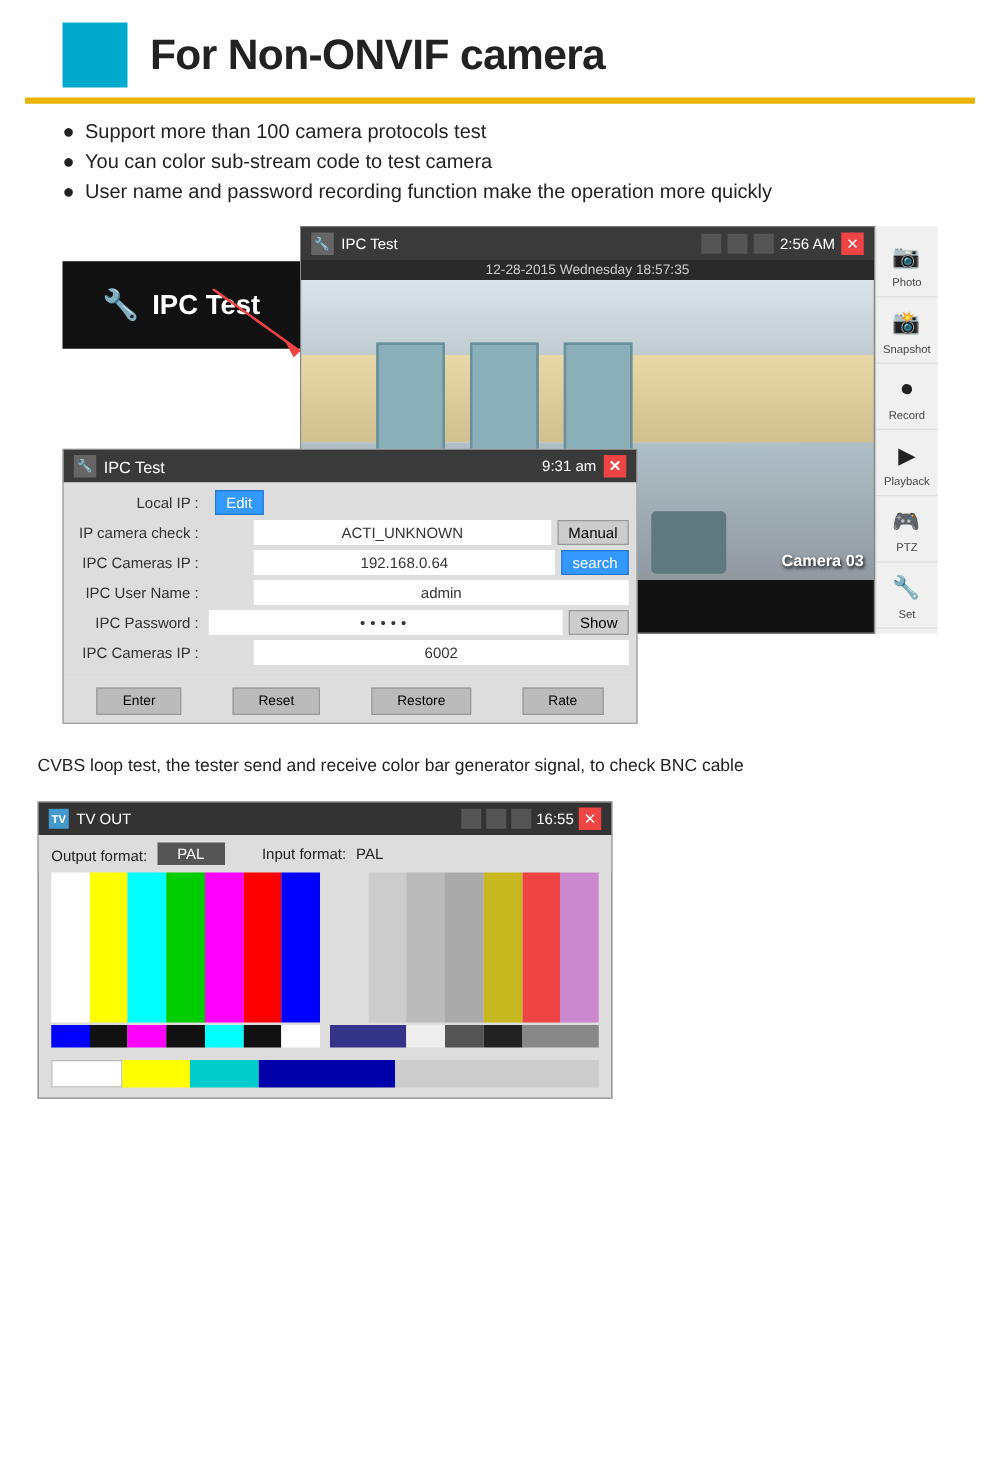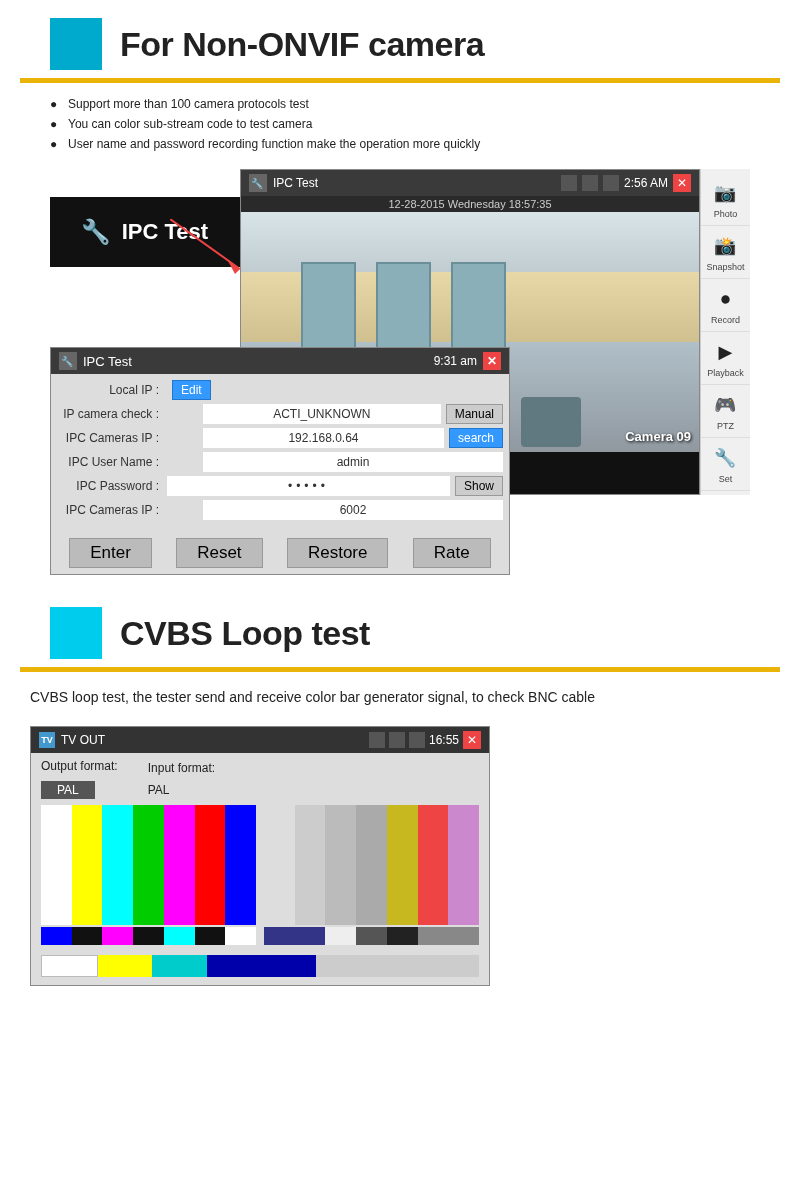--- a/index.html
+++ b/index.html
@@ -35,21 +35,21 @@
     }
 
     .bullet-list {
       list-style: none;
       margin: 0 30px 18px 50px;
     }
     .bullet-list li {
       position: relative;
       padding-left: 18px;
       margin-bottom: 6px;
-      font-size: 12px;
+      font-size: 16px;
     }
     .bullet-list li::before {
       content: '●';
       position: absolute;
       left: 0;
       top: 0;
     }
 
     
     .ipc-logo-box {
@@ -160,21 +160,21 @@
     .ipc-buttons-row {
       display: flex;
       justify-content: space-around;
       padding: 8px 6px 6px 6px;
       background: #ddd;
     }
     .ipc-action-btn {
       background: #bbb;
       border: 1px solid #999;
       padding: 4px 20px;
-      font-size: 17px;
+      font-size: 11px;
       cursor: pointer;
     }
 
     
     .ipc-big-window {
       width: 480px;
       margin-left: -10px;
       margin-top: 0;
       border: 1px solid #888;
       background: #111;
@@ -302,21 +302,21 @@
     }
     .tvout-formats {
       display: flex;
       padding: 6px 10px;
       gap: 30px;
       align-items: center;
       font-size: 12px;
       background: #ddd;
     }
     .tvout-format-left, .tvout-format-right {
-      display: flex; align-items: flex-start; gap: 8px; flex-direction: column;
+      display: flex; align-items: flex-end; gap: 8px;
     }
     .format-value {
       background: #555;
       color: #fff;
       padding: 2px 16px;
       font-size: 12px;
     }
     .tvout-screens {
       display: flex;
       padding: 0 10px 10px 10px;
@@ -502,21 +502,21 @@
         <div style="position:absolute;top:130px;left:0;right:0;bottom:0;background:linear-gradient(180deg,#b0c0c8 0%,#9098a0 100%);"></div>
 
         <div style="position:absolute;top:50px;left:60px;width:55px;height:120px;background:#8aafb8;border:2px solid #6a8f98;"></div>
         <div style="position:absolute;top:50px;left:135px;width:55px;height:120px;background:#8aafb8;border:2px solid #6a8f98;"></div>
         <div style="position:absolute;top:50px;left:210px;width:55px;height:120px;background:#8aafb8;border:2px solid #6a8f98;"></div>
 
         <div style="position:absolute;bottom:15px;left:40px;width:220px;height:35px;background:#7a8a90;"></div>
 
         <div style="position:absolute;bottom:5px;left:280px;width:60px;height:50px;background:#607880;border-radius:4px;"></div>
 
-        <div class="feed-label">Camera 09</div>
+        <div class="feed-label">Camera 03</div>
       </div>
     </div>
 
     <div class="ipc-side-panel" style="margin-left:0;background:#f0f0f0;border-left:1px solid #ccc;">
       <div class="side-panel-item">
         <div class="side-icon">📷</div>
         <span class="side-label">Photo</span>
       </div>
       <div class="side-panel-item">
         <div class="side-icon">📸</div>
@@ -536,24 +536,20 @@
       </div>
       <div class="side-panel-item">
         <div class="side-icon">🔧</div>
         <span class="side-label">Set</span>
       </div>
     </div>
   </div>
 </div>
 
 <div class="section2">
-  <div class="section-header">
-    <div class="section-icon" style="background:#00ccee;"></div>
-    <span class="section-title">CVBS Loop test</span>
-  </div>
 
   <p class="section-desc">CVBS loop test, the tester send and receive color bar generator signal, to check BNC cable</p>
 
   <div class="tvout-area">
 
     <div class="tvout-window">
 
       <div class="tvout-titlebar">
         <div class="tvout-title-left">
           <div class="tvout-title-icon">TV</div>

